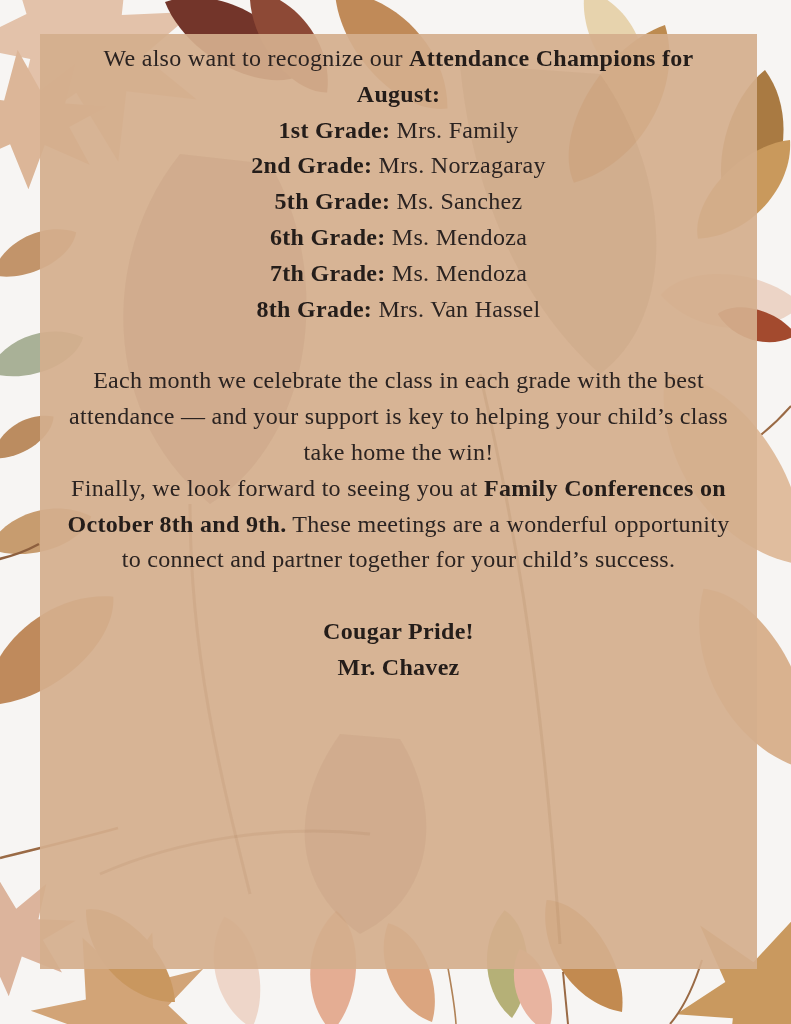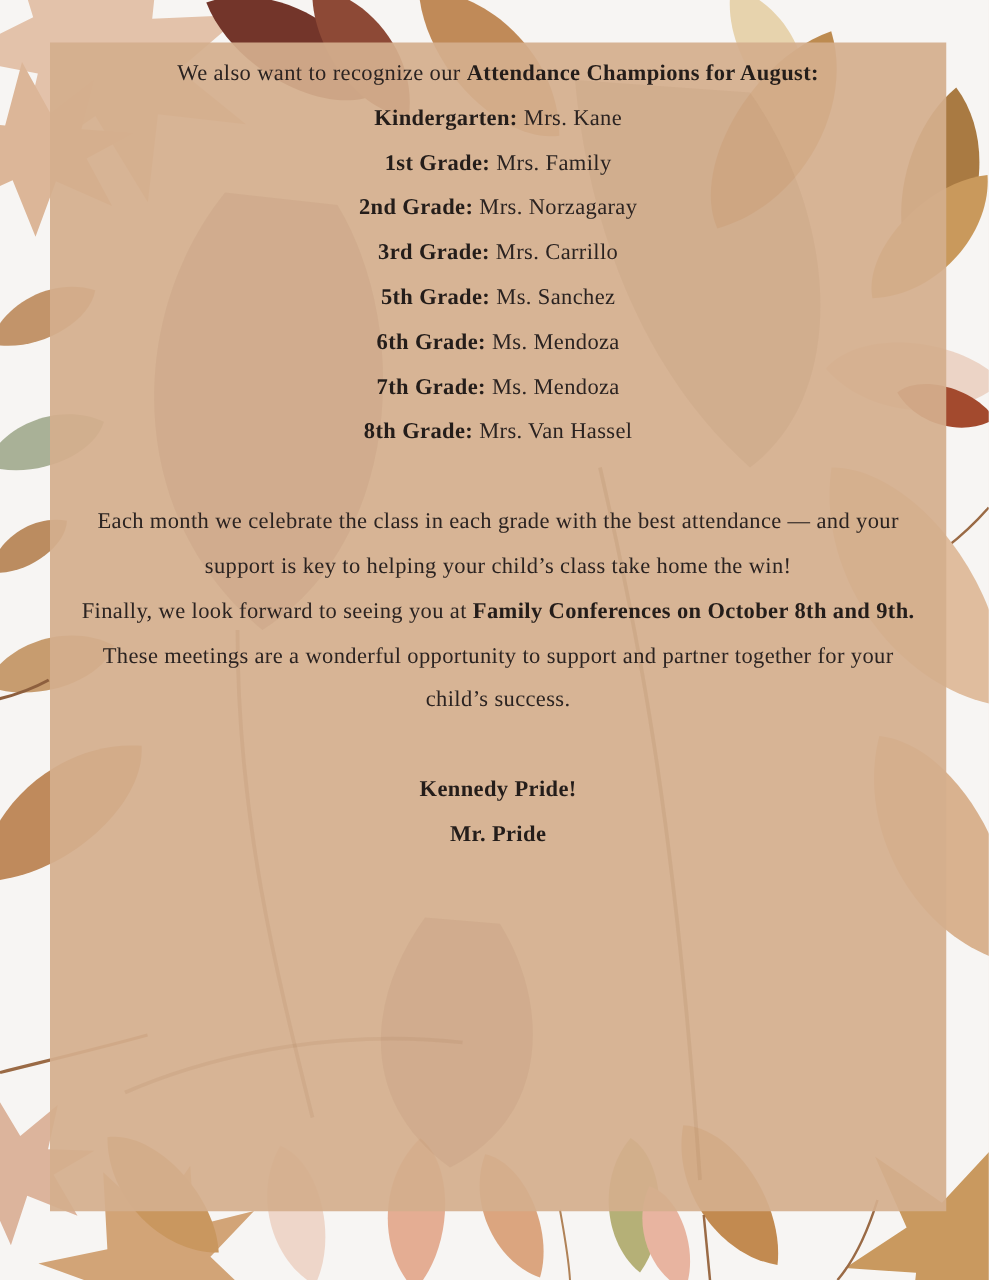--- a/index.html
+++ b/index.html
@@ -31,21 +31,21 @@
     width: 717px; height: 935px;
     pointer-events: none;
   }
   .panel-text {
     position: relative;
     z-index: 1;
     padding: 7px 22px 0;
   }
   .line {
     margin: 0;
-    font-size: 18px;
+    font-size: 24px;
     line-height: 35.8px;
     letter-spacing: 0.3px;
   }
   .b { font-weight: bold; color: #241d1a; }
   .gap { margin-top: 36px; }
   .body-par { max-width: 672px; margin-left: auto; margin-right: auto; }
 </style>
 </head>
 <body>
 
@@ -121,31 +121,29 @@
       <path d="M440 340 C470 470 500 620 520 910" stroke="rgba(145,95,58,0.12)" stroke-width="3" fill="none"></path>
       <path d="M300 700 C250 770 250 850 320 900 C400 860 400 770 360 705 Z" fill="rgba(145,95,58,0.08)"></path>
       <path d="M60 840 C140 805 240 790 330 800" stroke="rgba(145,95,58,0.10)" stroke-width="3" fill="none"></path>
     </svg>
 
     <div class="panel-text">
 
       <p class="line"><span>We also want to recognize our </span><span class="b">Attendance Champions for August:</span></p>
 
       <div>
-        <p class="line"><span class="b">Kindergarten:</span><span> Mrs. Kane</span></p>
         <p class="line"><span class="b">1st Grade:</span><span> Mrs. Family</span></p>
         <p class="line"><span class="b">2nd Grade:</span><span> Mrs. Norzagaray</span></p>
-        <p class="line"><span class="b">3rd Grade:</span><span> Mrs. Carrillo</span></p>
         <p class="line"><span class="b">5th Grade:</span><span> Ms. Sanchez</span></p>
         <p class="line"><span class="b">6th Grade:</span><span> Ms. Mendoza</span></p>
         <p class="line"><span class="b">7th Grade:</span><span> Ms. Mendoza</span></p>
         <p class="line"><span class="b">8th Grade:</span><span> Mrs. Van Hassel</span></p>
       </div>
 
       <p class="line body-par gap"><span>Each month we celebrate the class in each grade with the best attendance — and your support is key to helping your child’s class take home the win!</span></p>
-      <p class="line body-par"><span>Finally, we look forward to seeing you at </span><span class="b">Family Conferences on October 8th and 9th.</span><span> These meetings are a wonderful opportunity to support and partner together for your child’s success.</span></p>
+      <p class="line body-par"><span>Finally, we look forward to seeing you at </span><span class="b">Family Conferences on October 8th and 9th.</span><span> These meetings are a wonderful opportunity to connect and partner together for your child’s success.</span></p>
 
-      <p class="line b gap">Kennedy Pride!</p>
-      <p class="line b">Mr. Pride</p>
+      <p class="line b gap">Cougar Pride!</p>
+      <p class="line b">Mr. Chavez</p>
 
     </div>
   </div>
 </div>
 
 </body></html>

